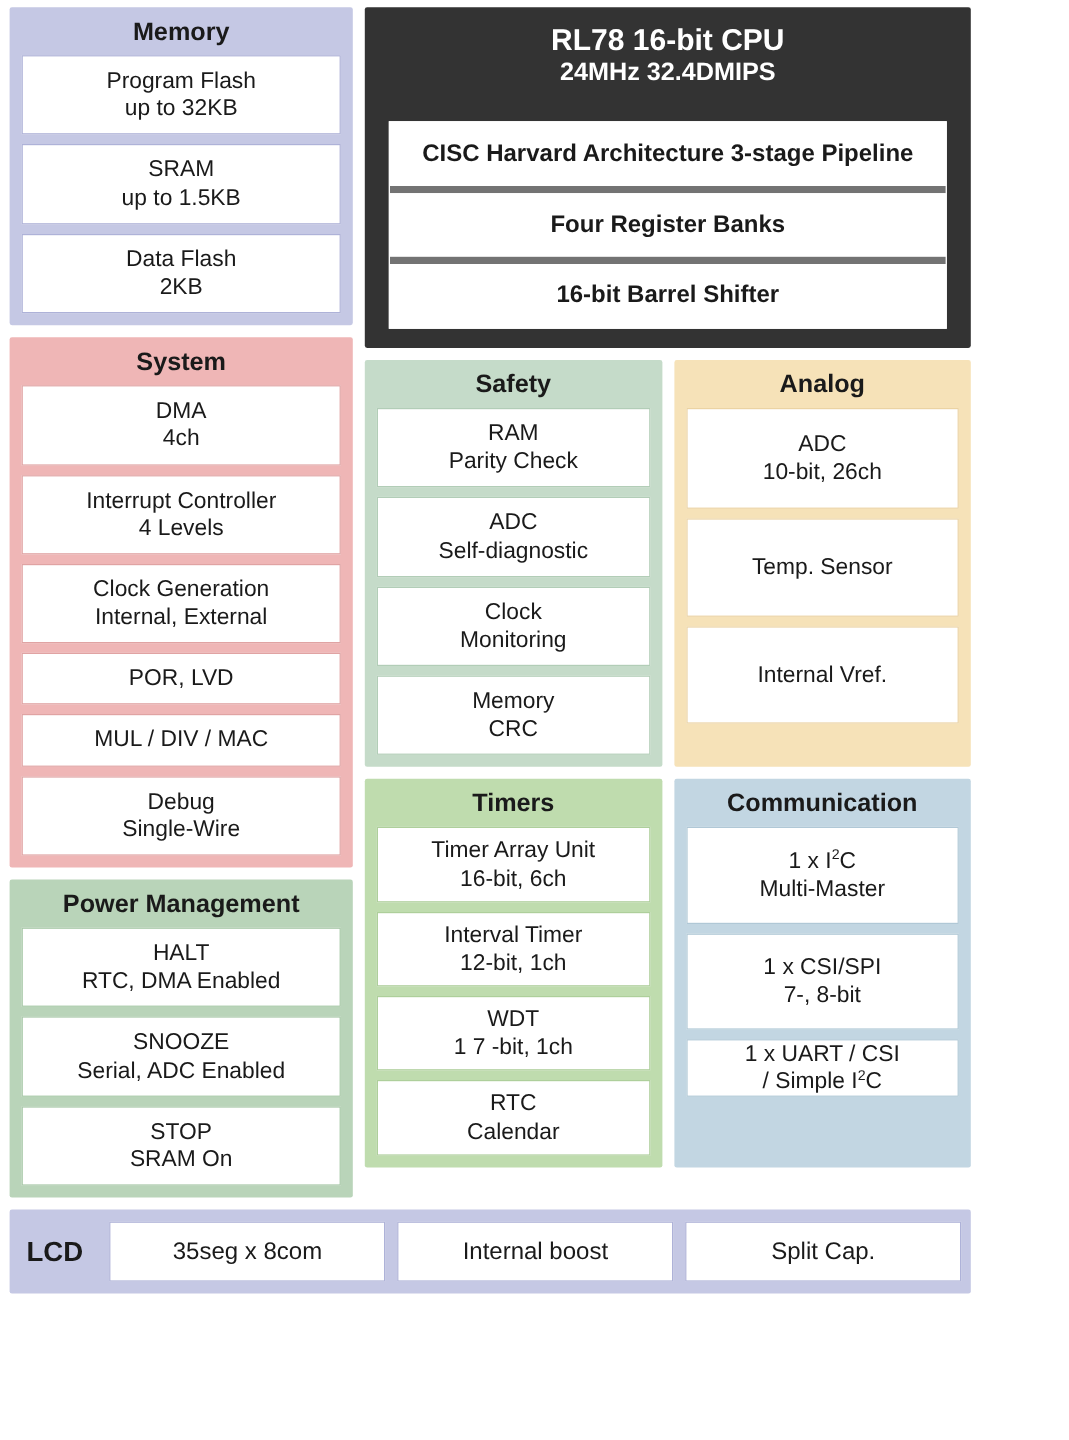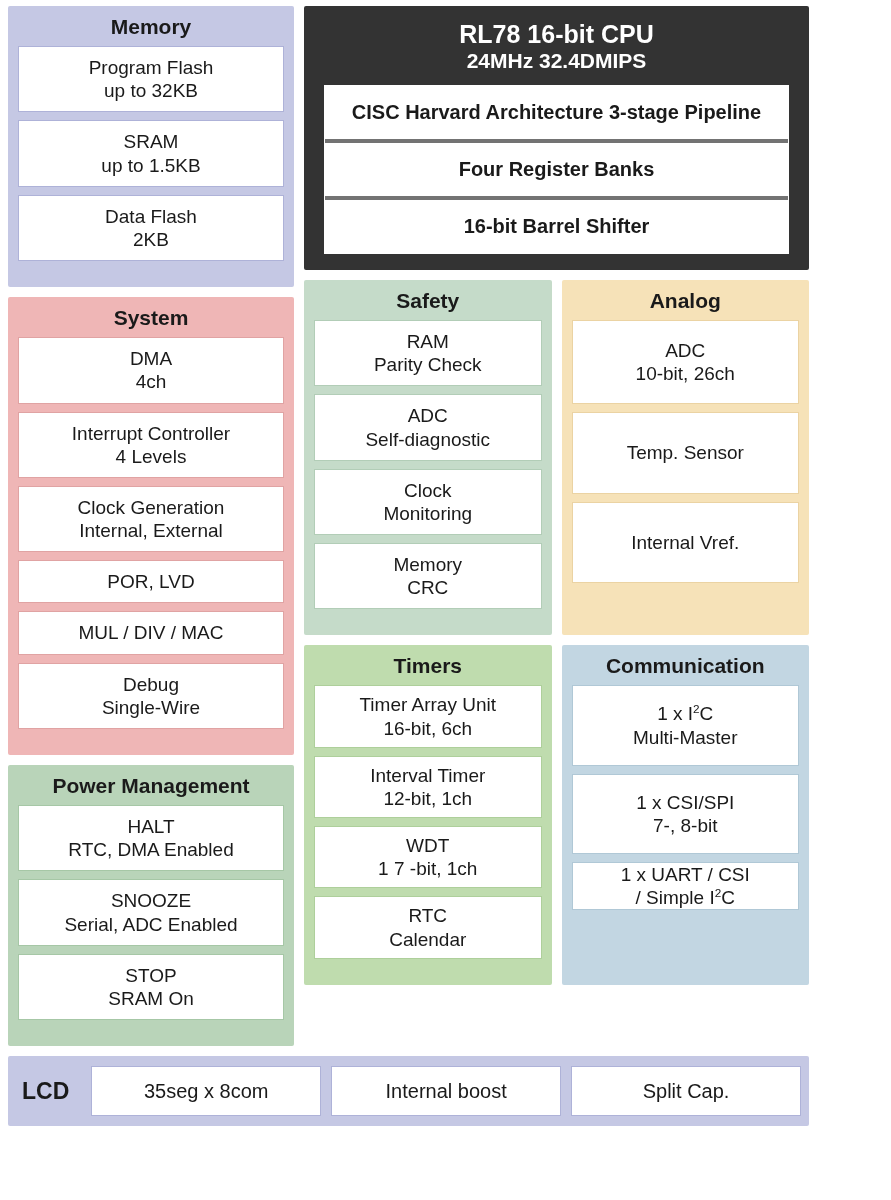--- a/index.html
+++ b/index.html
@@ -62,21 +62,21 @@
   .cell {
     background: #ffffff;
     border: 1px solid #c9c9c9;
     box-sizing: border-box;
     text-align: center;
     font-size: 19px;
     line-height: 1.22;
     padding: 9px 4px;
     margin-bottom: 8px;
   }
-  .cell:last-child { margin-bottom: 16px; }
+  .cell:last-child { margin-bottom: 0; }
 
   .cell .l1 { display: block; }
   .cell .l2 { display: block; }
 
   
   .memory { background: #c5c8e4; }
   .memory .cell { border-color: #aeb2d8; }
 
   
   .system { background: #efb6b6; }
@@ -90,36 +90,36 @@
   .cpu {
     background: #333333;
     color: #ffffff;
     padding: 14px 16px 16px 16px;
   }
   .cpu-title {
     text-align: center;
     font-size: 25px;
     font-weight: bold;
     line-height: 1.15;
-    margin-bottom: 12px;
+    margin-bottom: 28px;
   }
   .cpu-title .sub {
     display: block;
     font-size: 21px;
   }
   .cpu-box-wrap {
     border: 1px solid #ffffff;
     background: #ffffff;
     margin: 0 auto;
     width: 463px;
   }
   .cpu-cell {
     background: #ffffff;
     color: #1a1a1a;
-    border-bottom: 4px solid #737373;
+    border-bottom: 6px solid #737373;
     text-align: center;
     font-size: 20px;
     font-weight: bold;
     line-height: 1.25;
     padding: 14px 6px;
     box-sizing: border-box;
   }
   .cpu-cell:last-child { border-bottom: none; }
 
   

